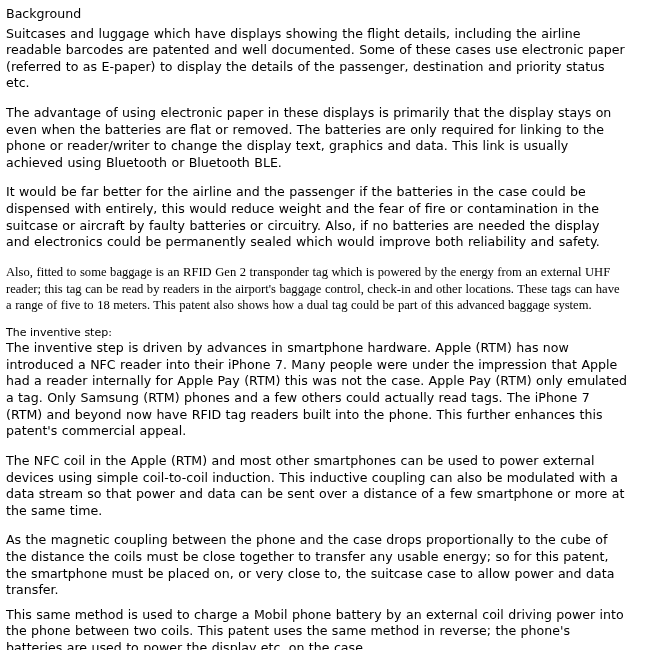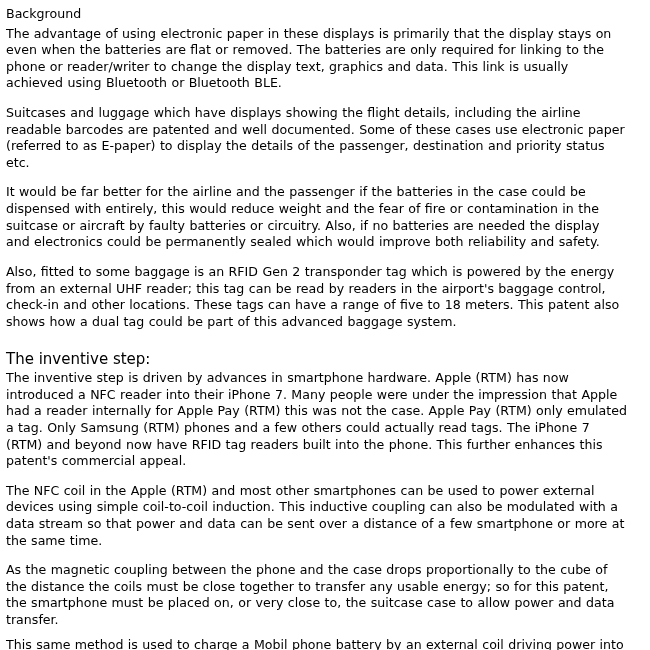--- a/index.html
+++ b/index.html
@@ -30,37 +30,38 @@
     font-size: 12.6px;
     line-height: 1.32;
     margin: 0 0 13px 0;
     text-align: left;
     word-spacing: 0.4px;
   }
   .para.tight {
     margin-bottom: 8px;
   }
   .para.gap-big {
-    margin-bottom: 20px;
+    margin-bottom: 12px;
+    font-family: Liberation Serif, serif;
   }
   .subheading {
-    font-size: 15px;
+    font-size: 11px;
     line-height: 1.32;
     margin: 0;
   }
 </style>
 </head>
 <body>
 
 <div class="page">
 
   <div class="heading">Background</div>
 
+  <p class="para">Suitcases and luggage which have displays showing the flight details, including the airline readable barcodes are patented and well documented. Some of these cases use electronic paper (referred to as E-paper) to display the details of the passenger, destination and priority status etc.</p>
   <p class="para">The advantage of using electronic paper in these displays is primarily that the display stays on even when the batteries are flat or removed. The batteries are only required for linking to the phone or reader/writer to change the display text, graphics and data. This link is usually achieved using Bluetooth or Bluetooth BLE.</p>
-  <p class="para">Suitcases and luggage which have displays showing the flight details, including the airline readable barcodes are patented and well documented. Some of these cases use electronic paper (referred to as E-paper) to display the details of the passenger, destination and priority status etc.</p>
   <p class="para">It would be far better for the airline and the passenger if the batteries in the case could be dispensed with entirely, this would reduce weight and the fear of fire or contamination in the suitcase or aircraft by faulty batteries or circuitry. Also, if no batteries are needed the display and electronics could be permanently sealed which would improve both reliability and safety.</p>
   <p class="para gap-big">Also, fitted to some baggage is an RFID Gen 2 transponder tag which is powered by the energy from an external UHF reader; this tag can be read by readers in the airport's baggage control, check-in and other locations. These tags can have a range of five to 18 meters. This patent also shows how a dual tag could be part of this advanced baggage system.</p>
 
   <div class="subheading">The inventive step:</div>
 
   <p class="para">The inventive step is driven by advances in smartphone hardware. Apple (RTM) has now introduced a NFC reader into their iPhone 7. Many people were under the impression that Apple had a reader internally for Apple Pay (RTM) this was not the case. Apple Pay (RTM) only emulated a tag. Only Samsung (RTM) phones and a few others could actually read tags. The iPhone 7 (RTM) and beyond now have RFID tag readers built into the phone. This further enhances this patent's commercial appeal.</p>
   <p class="para">The NFC coil in the Apple (RTM) and most other smartphones can be used to power external devices using simple coil-to-coil induction. This inductive coupling can also be modulated with a data stream so that power and data can be sent over a distance of a few smartphone or more at the same time.</p>
   <p class="para tight">As the magnetic coupling between the phone and the case drops proportionally to the cube of the distance the coils must be close together to transfer any usable energy; so for this patent, the smartphone must be placed on, or very close to, the suitcase case to allow power and data transfer.</p>
   <p class="para">This same method is used to charge a Mobil phone battery by an external coil driving power into the phone between two coils. This patent uses the same method in reverse; the phone's batteries are used to power the display etc. on the case.</p>
 

